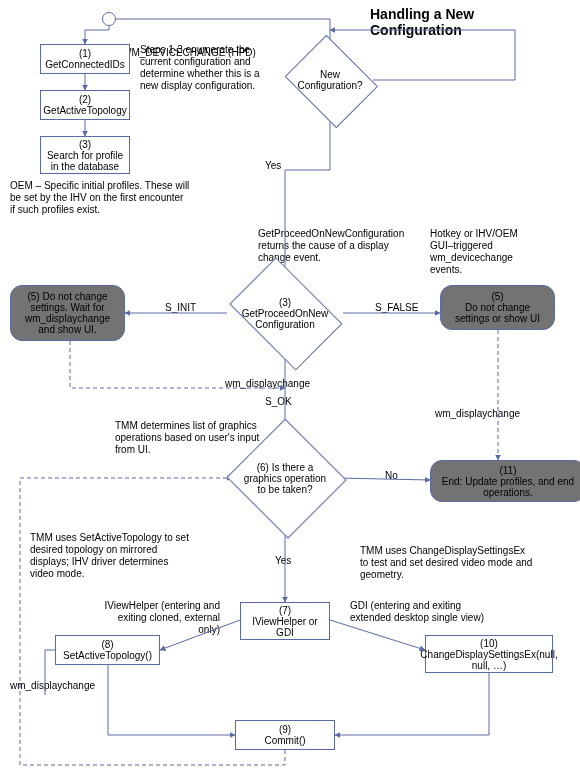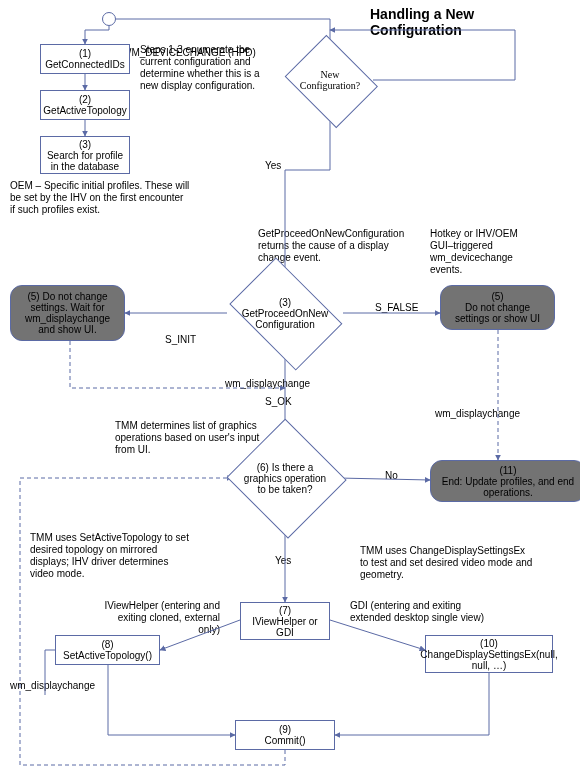--- a/index.html
+++ b/index.html
@@ -95,21 +95,21 @@
 
 <div class="box" style="left:40px; top:44px; width:90px; height:30px; white-space:pre-line;">(1)
 GetConnectedIDs</div>
 <div class="box" style="left:40px; top:90px; width:90px; height:30px; white-space:pre-line;">(2)
 GetActiveTopology</div>
 <div class="box" style="left:40px; top:136px; width:90px; height:38px; white-space:pre-line;">(3)
 Search for profile in the database</div>
 
 <div class="annot" style="left:140px; top:44px; width:130px;">Steps 1-3 enumerate the current configuration and determine whether this is a new display configuration.</div>
 
-<div class="diamond" style="left:280px; top:40px; width:100px; height:80px;font-family:Liberation Serif, serif;">
+<div class="diamond" style="left:280px; top:40px; width:100px; height:80px;">
   <div class="dtext">New Configuration?</div>
 </div>
 
 <div class="annot" style="left:10px; top:180px; width:180px;">OEM – Specific initial profiles. These will be set by the IHV on the first encounter if such profiles exist.</div>
 
 <div class="annot" style="left:258px; top:228px; width:165px;">GetProceedOnNewConfiguration returns the cause of a display change event.</div>
 
 <div class="annot" style="left:430px; top:228px; width:110px;">Hotkey or IHV/OEM GUI–triggered wm_devicechange events.</div>
 
 <div class="diamond" style="left:220px; top:268px; width:130px; height:90px;">
@@ -149,21 +149,21 @@
 ChangeDisplaySettingsEx(null, null, …)</div>
 
 <div class="annot" style="left:10px; top:680px;">wm_displaychange</div>
 
 <div class="box" style="left:235px; top:720px; width:100px; height:30px; white-space:pre-line;">(9)
 Commit()</div>
 
 <div class="edge-label" style="left:265px; top:160px;">Yes</div>
 <div class="edge-label" style="left:275px; top:555px;">Yes</div>
 <div class="edge-label" style="left:385px; top:470px;">No</div>
-<div class="edge-label" style="left:165px; top:302px;margin-top:32px;">S_INIT</div>
+<div class="edge-label" style="left:165px; top:302px;">S_INIT</div>
 <div class="edge-label" style="left:375px; top:302px;">S_FALSE</div>
 <div class="edge-label" style="left:265px; top:396px;">S_OK</div>
 <div class="edge-label" style="left:225px; top:378px;">wm_displaychange</div>
 <div class="edge-label" style="left:435px; top:408px;">wm_displaychange</div>
 
 <svg class="lines">
   <defs>
     <marker id="arr" viewBox="0 0 10 10" refX="9" refY="5" markerWidth="6" markerHeight="6" orient="auto-start-reverse">
       <path d="M 0 0 L 10 5 L 0 10 z" fill="#5b6aa5"></path>
     </marker>

